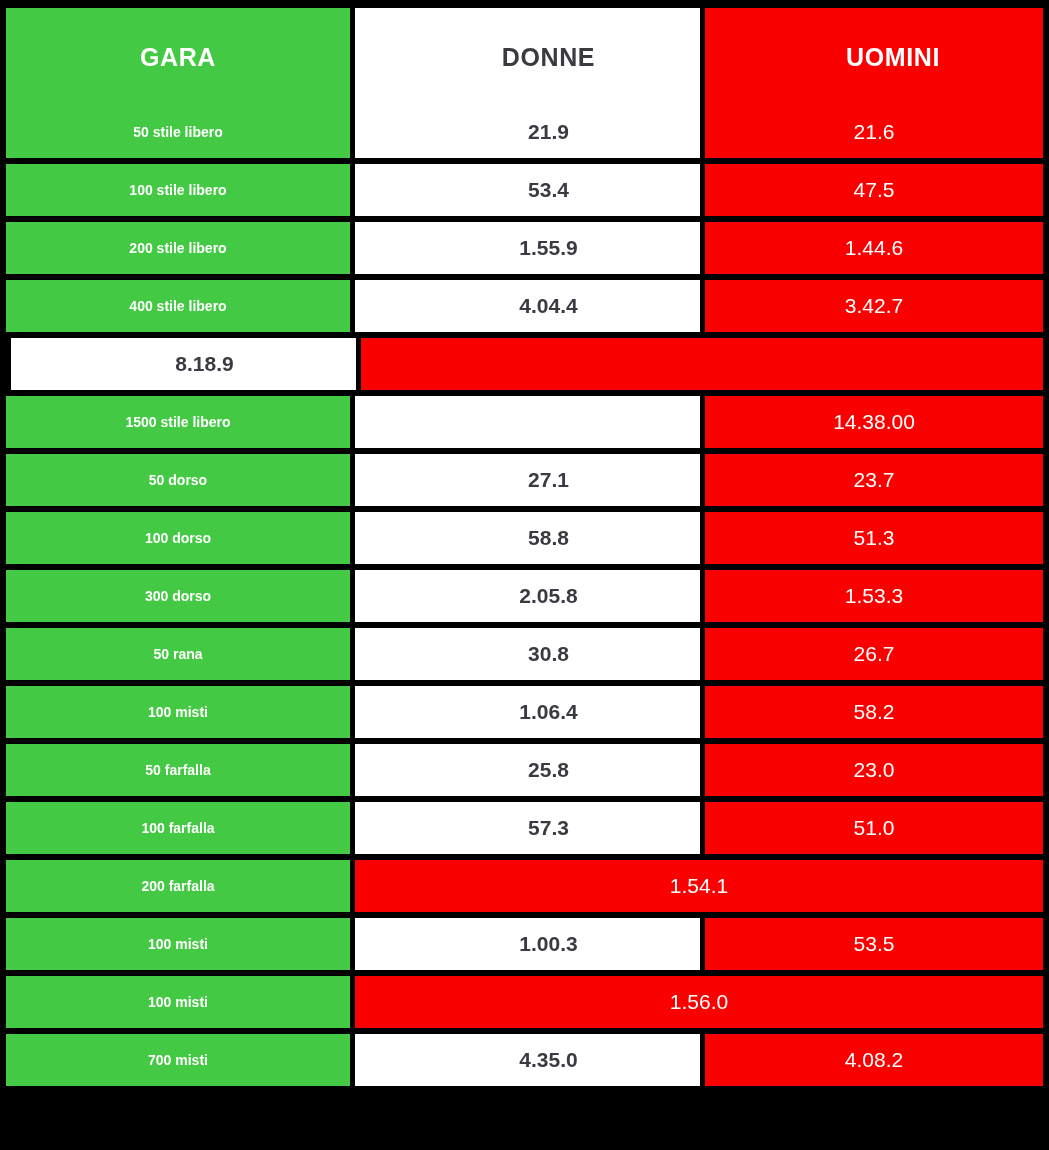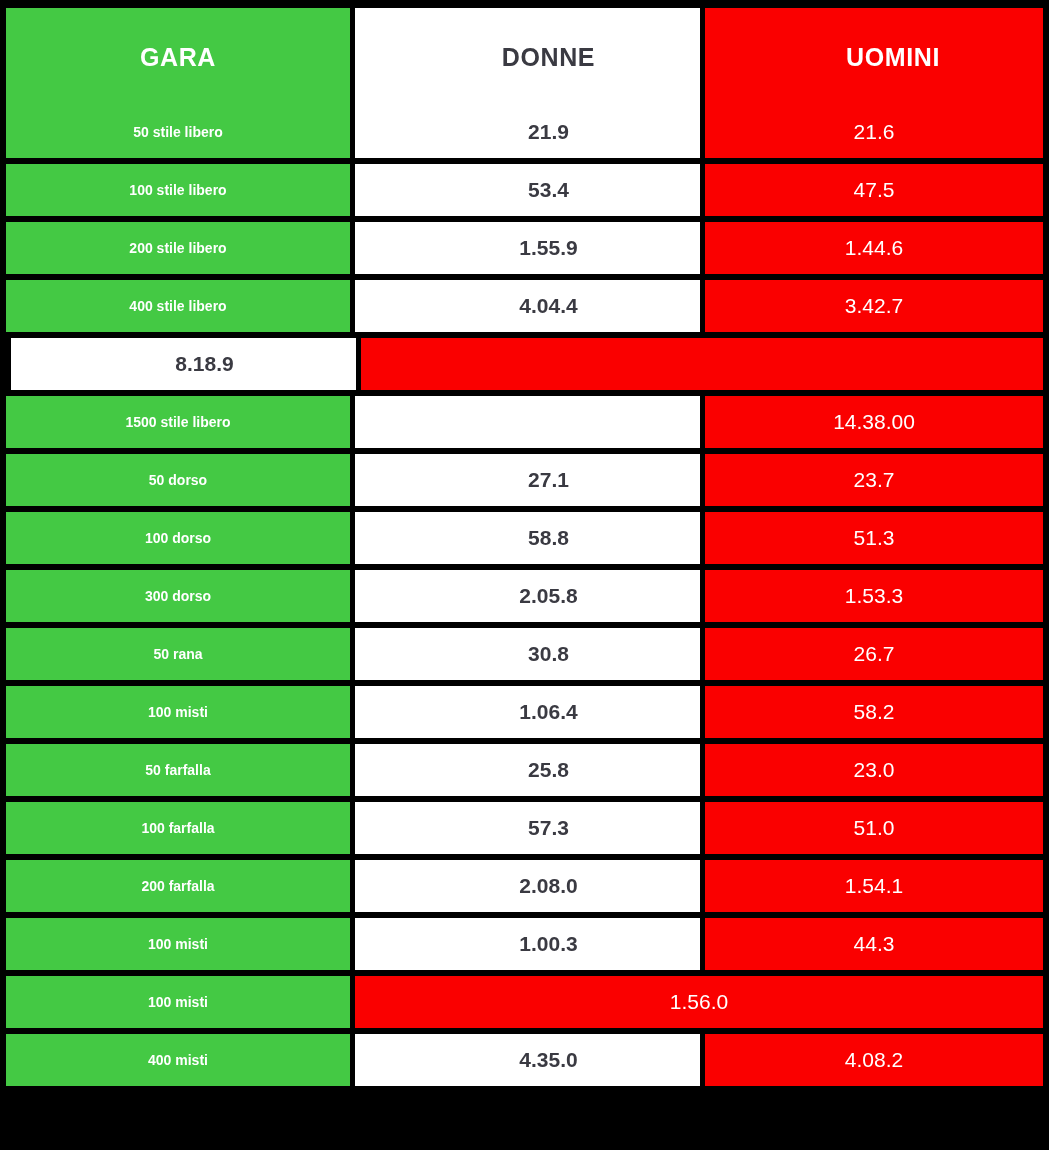--- a/index.html
+++ b/index.html
@@ -140,32 +140,31 @@
         <div class="cell col-donne">25.8</div>
         <div class="cell col-uomini">23.0</div>
       </div>
       <div class="row data-row">
         <div class="cell col-gara">100 farfalla</div>
         <div class="cell col-donne">57.3</div>
         <div class="cell col-uomini">51.0</div>
       </div>
       <div class="row data-row">
         <div class="cell col-gara">200 farfalla</div>
-        <div class="cell col-donne">2.08.0</div>
         <div class="cell col-uomini">1.54.1</div>
       </div>
       <div class="row data-row">
         <div class="cell col-gara">100 misti</div>
         <div class="cell col-donne">1.00.3</div>
-        <div class="cell col-uomini">44.3</div>
+        <div class="cell col-uomini">53.5</div>
       </div>
       <div class="row data-row">
         <div class="cell col-gara">100 misti</div>
         <div class="cell col-uomini">1.56.0</div>
       </div>
       <div class="row data-row">
-        <div class="cell col-gara">400 misti</div>
+        <div class="cell col-gara">700 misti</div>
         <div class="cell col-donne">4.35.0</div>
         <div class="cell col-uomini">4.08.2</div>
       </div>
     </div>
 
 </div>
 
 </body></html>

